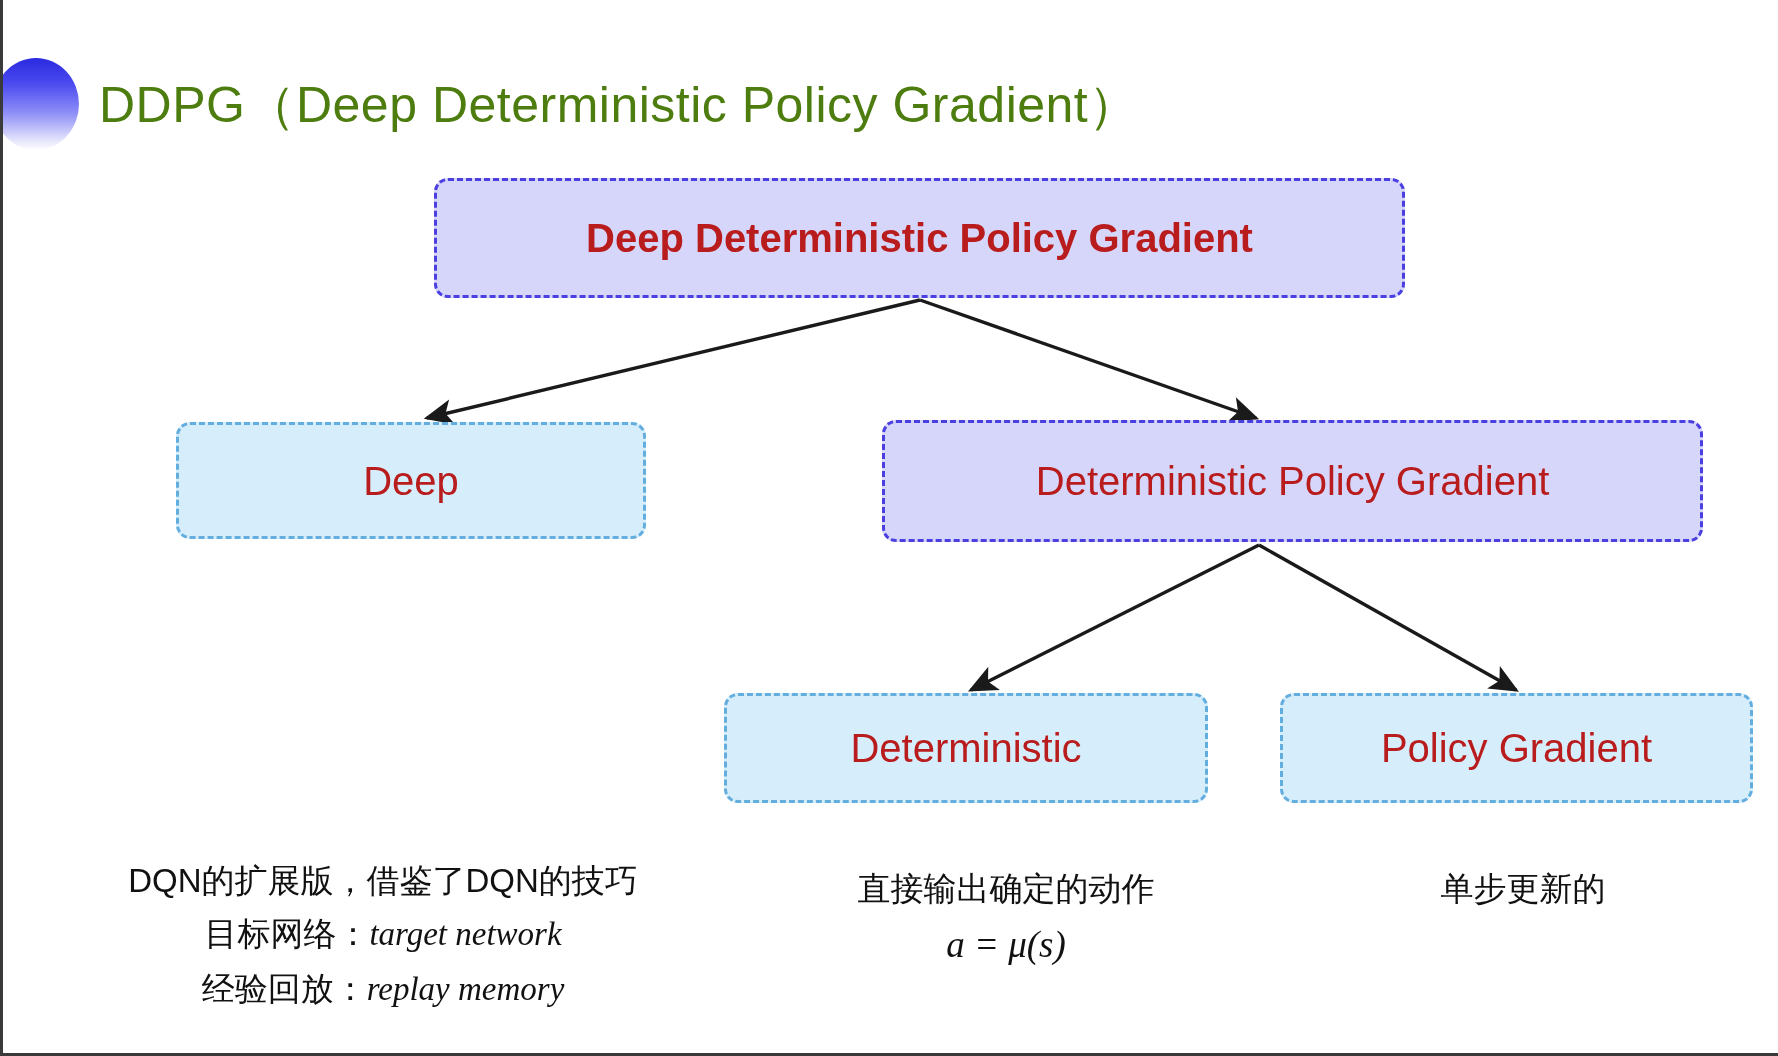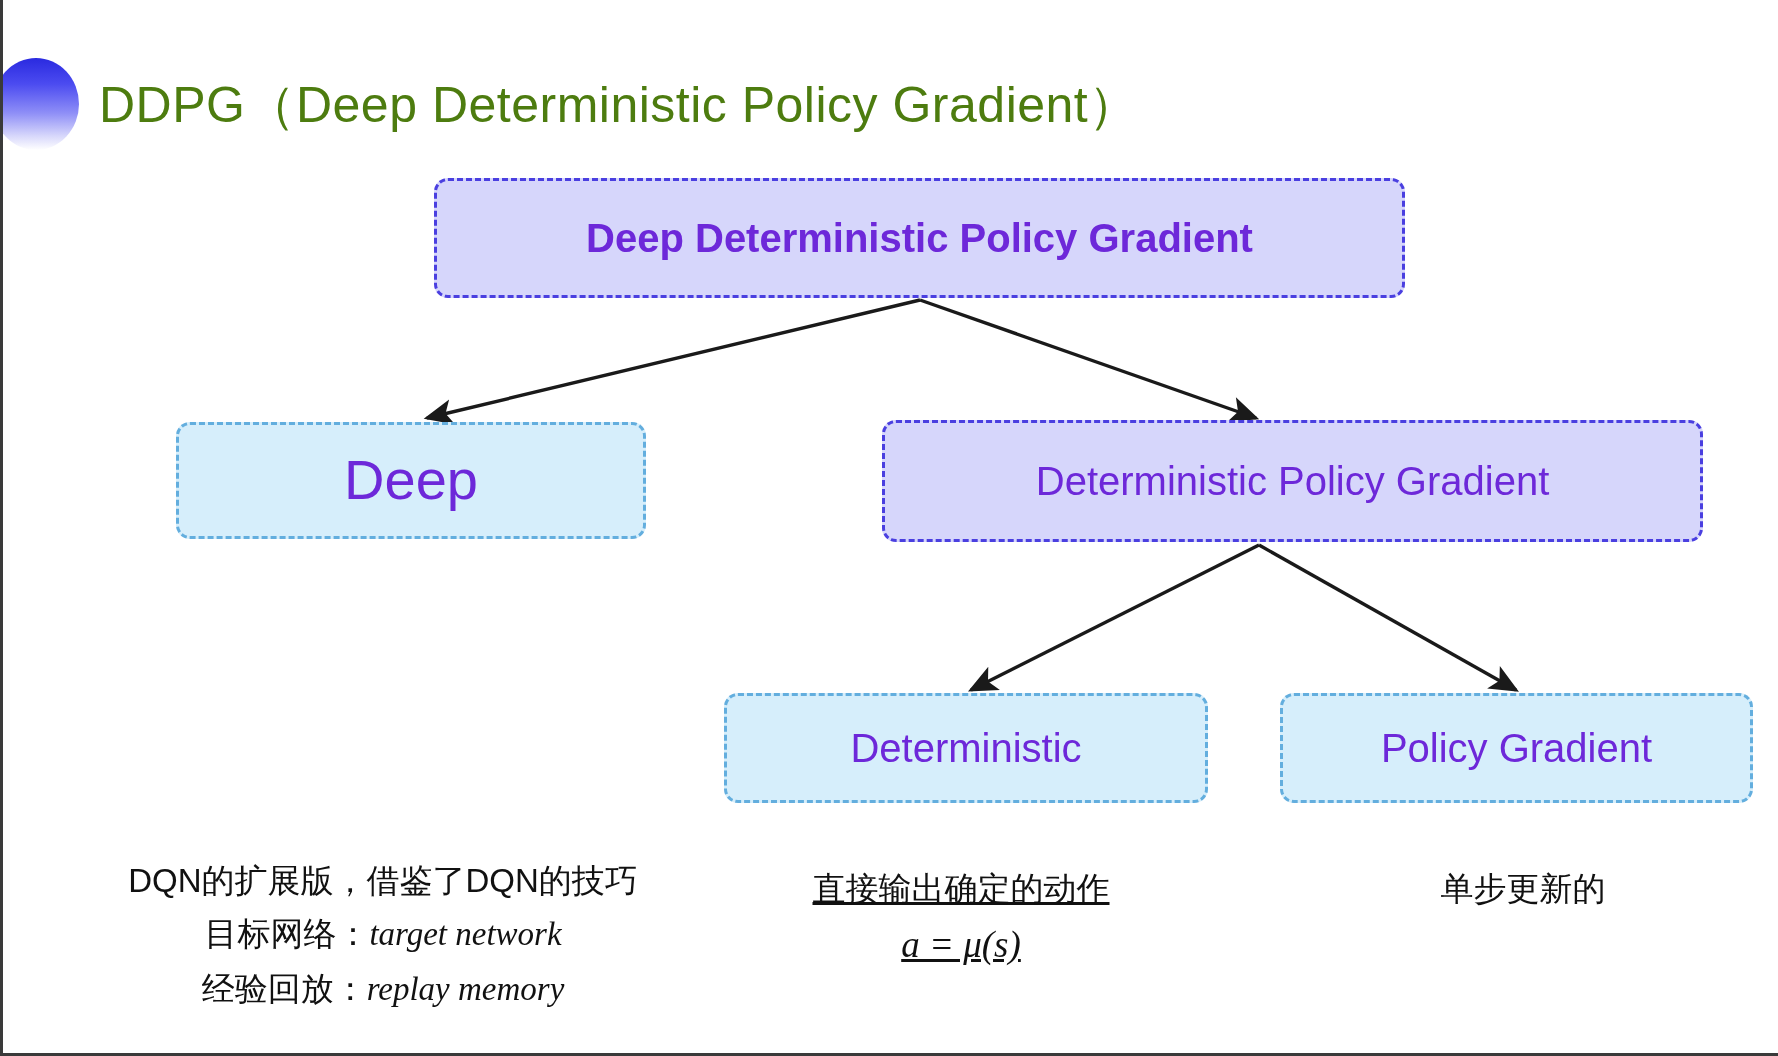--- a/index.html
+++ b/index.html
@@ -50,35 +50,35 @@
   }
 
   
   .node {
     position: absolute;
     box-sizing: border-box;
     display: flex;
     align-items: center;
     justify-content: center;
     border-radius: 14px;
-    color: #6d28d9;
+    color: #b91c1c;
     text-align: center;
     line-height: 1.15;
   }
   .node-purple {
     background: #d6d6fb;
     border: 3px dashed #4a3fe0;
   }
   .node-blue {
     background: #d6eefb;
     border: 3px dashed #63aede;
   }
 
   #node-root   { left: 431px;  top: 178px; width: 971px; height: 120px; font-size: 40px; font-weight: 700; }
-  #node-deep   { left: 173px;  top: 422px; width: 470px; height: 117px; font-size: 56px; font-weight: 400; }
+  #node-deep   { left: 173px;  top: 422px; width: 470px; height: 117px; font-size: 40px; font-weight: 400; }
   #node-dpg    { left: 847px;  top: 420px; width: 821px; height: 122px; font-size: 40px; font-weight: 400; margin-left: 32px; }
   #node-det    { left: 721px;  top: 693px; width: 484px; height: 110px; font-size: 40px; font-weight: 400; }
   #node-pg     { left: 1277px; top: 693px; width: 473px; height: 110px; font-size: 40px; font-weight: 400; }
 
   
   .annot {
     position: absolute;
     color: #111111;
     text-align: center;
     line-height: 1.62;
@@ -95,24 +95,23 @@
     font-size: 37px;
   }
 
   #annot-deep {
     left: 100px; top: 838px;
     width: 560px;
     font-size: 33px;
     margin-top: 16px;
   }
   #annot-det {
-    left: 748px; top: 862px;
+    left: 793px; top: 862px;
     width: 420px;
     font-size: 33px;
-    text-decoration: underline;
   }
   #annot-pg {
     left: 1320px; top: 862px;
     width: 400px;
     font-size: 33px;
   }
 </style>
 </head>
 <body>
 

